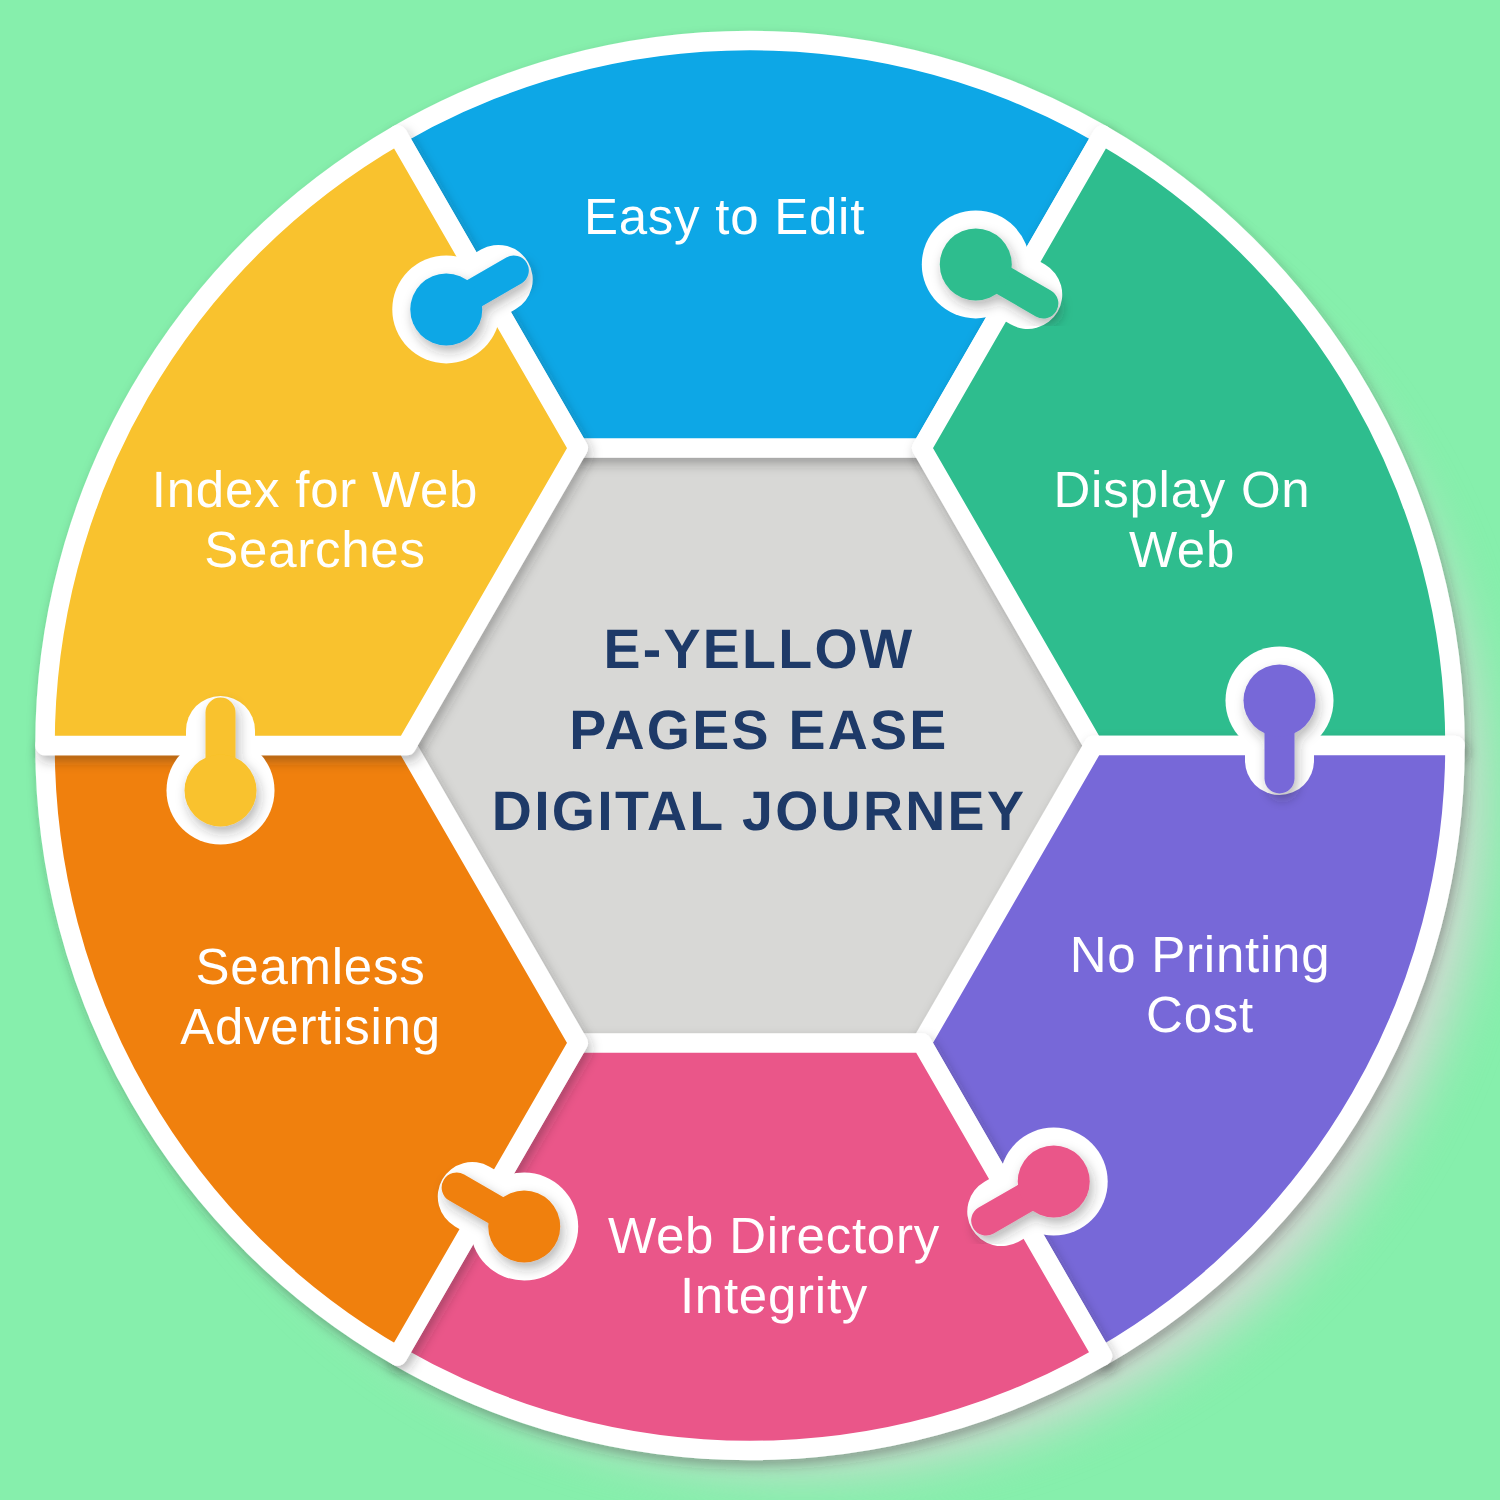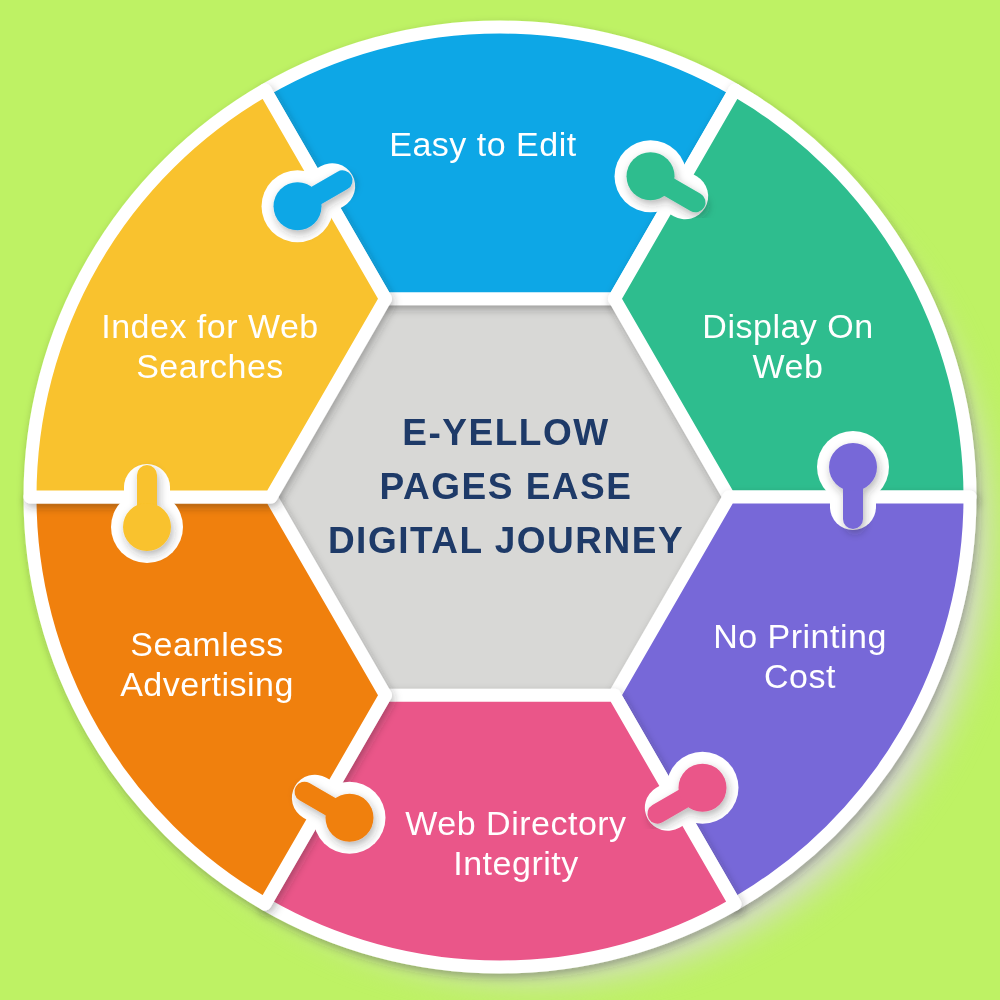--- a/index.html
+++ b/index.html
@@ -1,20 +1,20 @@
 <!DOCTYPE html>
 <html><head>
 <meta charset="utf-8">
 <style>
   html,body{margin:0;padding:0;background:#ffffff;}
   .stage{
     position:relative;
     width:1000px;height:1000px;
     overflow:hidden;
-    background:#bef264;
+    background:#86efac;
     font-family:"Liberation Sans", sans-serif;
   }
   .bg-shadow{
     position:absolute;
     left:82px;top:96px;
     width:905px;height:882px;
     border-radius:50%;
     background:#d8d8d6;
     filter:blur(18px);
   }

